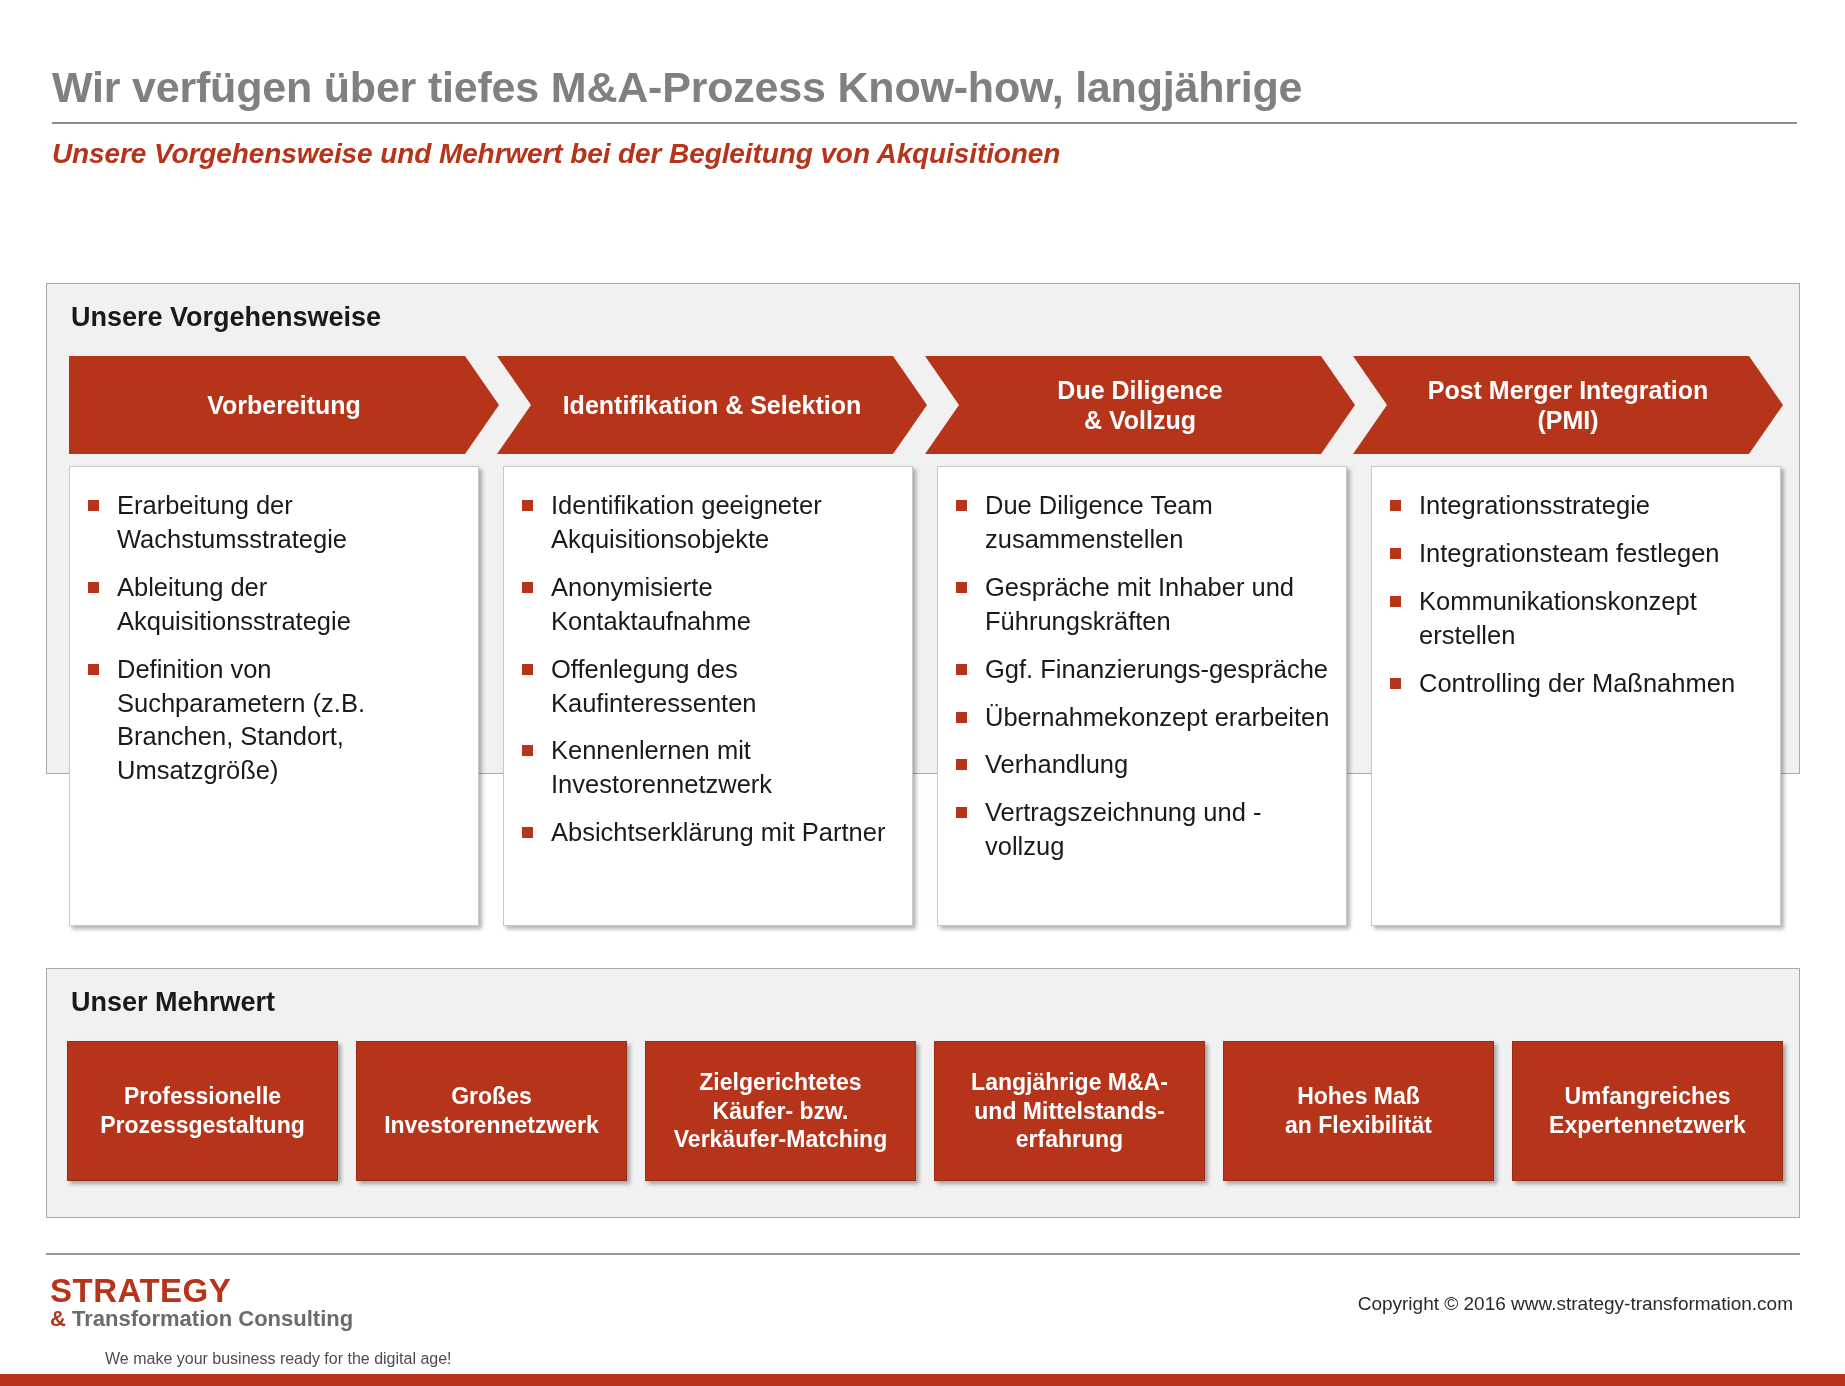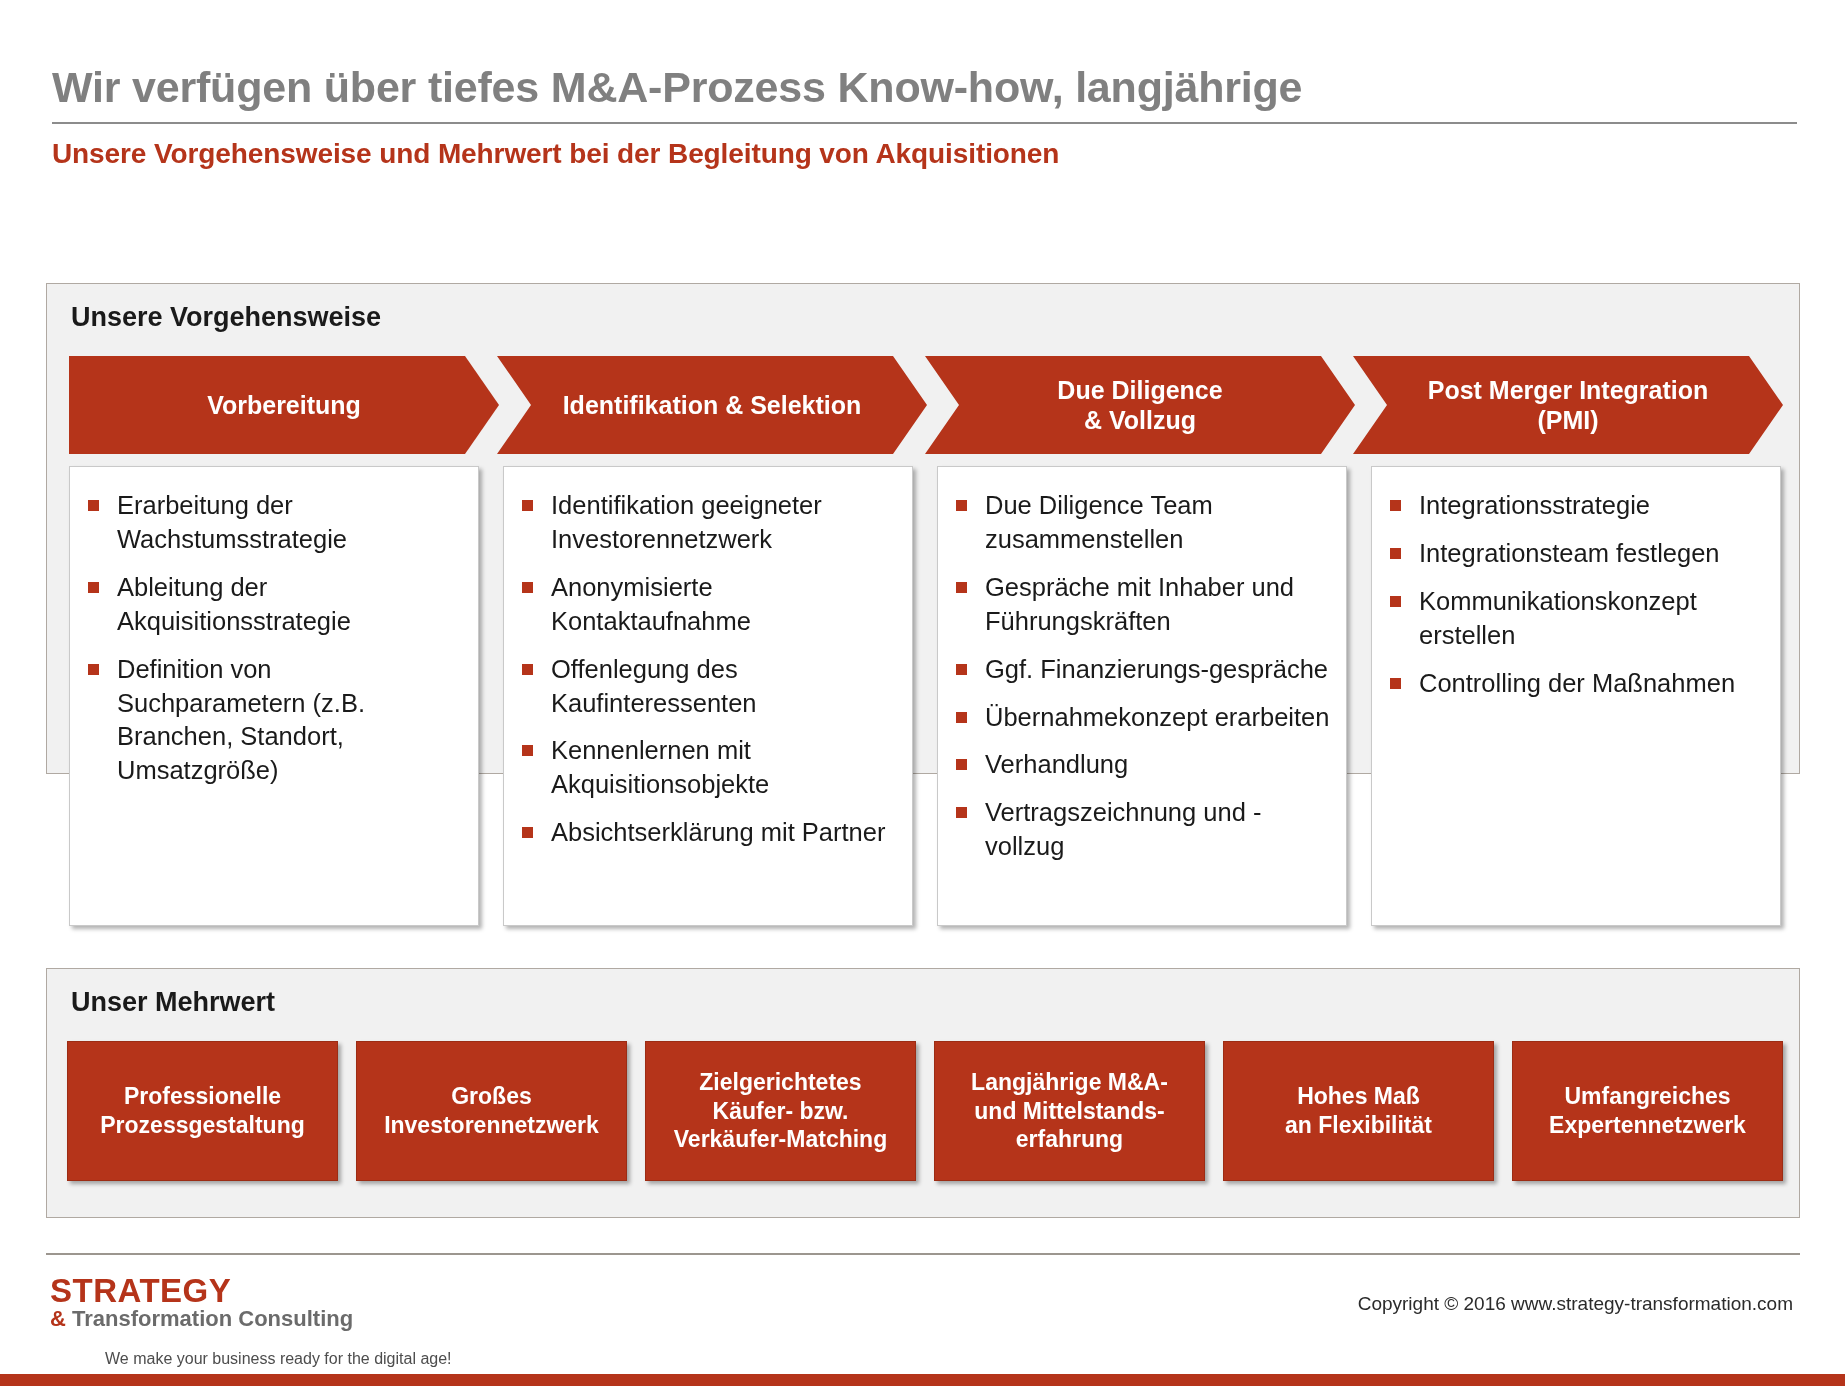--- a/index.html
+++ b/index.html
@@ -33,20 +33,21 @@
   }
   .title-rule {
     margin-top: 7px;
     border-top: 2px solid #8c8c8c;
     width: 1745px;
   }
   .subtitle {
     margin-top: 14px;
     font-size: 28px;
     font-weight: bold;
+    font-style: italic;
     color: #b5341a;
     letter-spacing: -0.1px;
   }
 
   
   .panel {
     position: absolute;
     background: #f1f1f1;
     border: 1px solid #b0a9a2;
   }
@@ -277,33 +278,33 @@
           <li class="bullet">
               <span class="bullet-marker"></span>
               <span class="bullet-text">Definition von Suchparametern (z.B. Branchen, Standort, Umsatzgröße)</span>
             </li>
         </ul>
       </div>
       <div class="card">
         <ul class="bullets">
           <li class="bullet">
               <span class="bullet-marker"></span>
-              <span class="bullet-text">Identifikation geeigneter Investorennetzwerk</span>
+              <span class="bullet-text">Identifikation geeigneter Akquisitionsobjekte</span>
             </li>
           <li class="bullet">
               <span class="bullet-marker"></span>
               <span class="bullet-text">Anonymisierte Kontaktaufnahme</span>
             </li>
           <li class="bullet">
               <span class="bullet-marker"></span>
               <span class="bullet-text">Offenlegung des Kaufinteressenten</span>
             </li>
           <li class="bullet">
               <span class="bullet-marker"></span>
-              <span class="bullet-text">Kennenlernen mit Akquisitionsobjekte</span>
+              <span class="bullet-text">Kennenlernen mit Investorennetzwerk</span>
             </li>
           <li class="bullet">
               <span class="bullet-marker"></span>
               <span class="bullet-text">Absichtserklärung mit Partner</span>
             </li>
         </ul>
       </div>
       <div class="card">
         <ul class="bullets">
           <li class="bullet">

